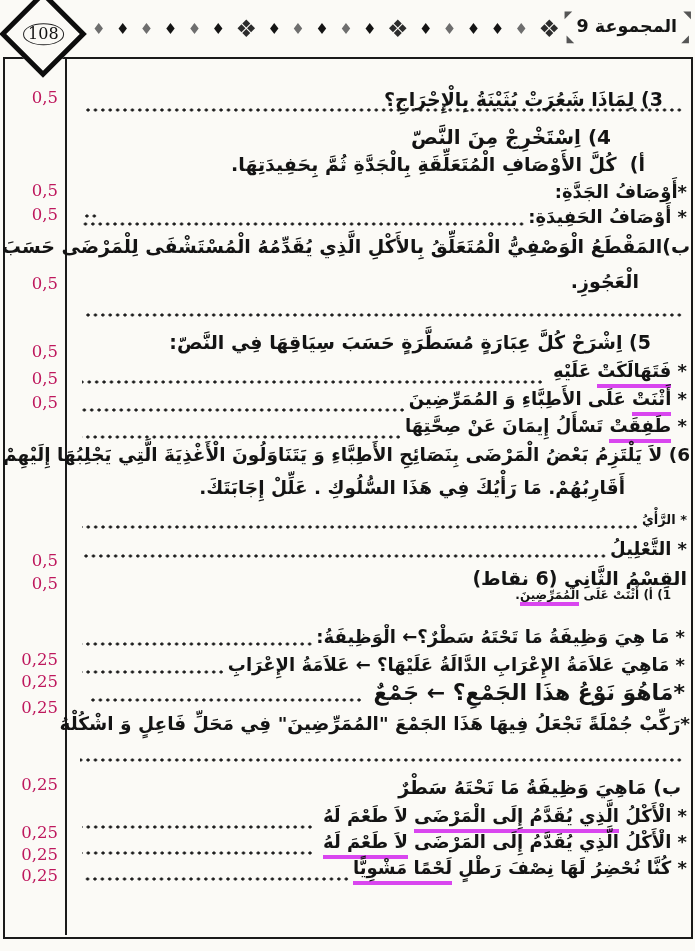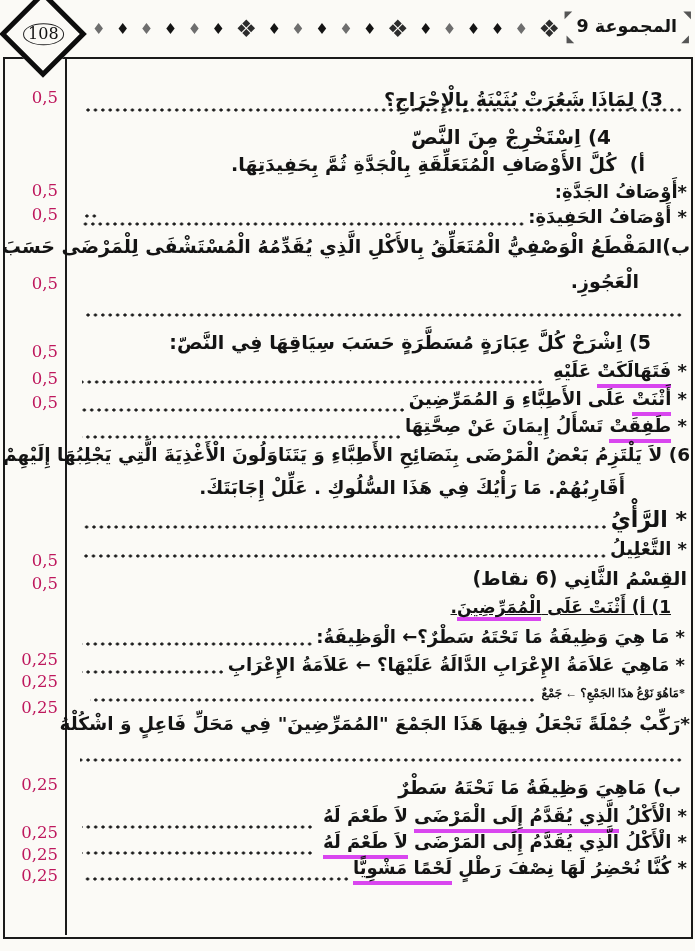--- a/index.html
+++ b/index.html
@@ -176,45 +176,45 @@
       <span> تَسْأَلُ إِيمَانَ عَنْ صِحَّتِهَا</span>
       <span class="dots"></span>
   </div>
 
   <div class="line" style="top:442px;right:5px;font-size:18.5px;">
     <span>6) لاَ يَلْتَزِمُ بَعْضُ الْمَرْضَى بِنَصَائِحِ الأَطِبَّاءِ وَ يَتَنَاوَلُونَ الْأَغْذِيَةَ الَّتِي يَجْلِبُهَا إِلَيْهِمْ</span>
   </div>
   <div class="line" style="top:475px;right:70px;font-size:18.5px;">
     <span>أَقَارِبُهُمْ. مَا رَأْيُكَ فِي هَذَا السُّلُوكِ . عَلِّلْ إِجَابَتَكَ.</span>
   </div>
-  <div class="line flexline" style="top:507px;right:8px;left:80px;font-size:22px;">
+  <div class="line flexline" style="top:507px;right:8px;left:80px;font-size:13px;">
     <span>* الرَّأْيُ</span>
       <span class="dots"></span>
   </div>
   <div class="line flexline" style="top:536px;right:8px;left:80px;font-size:18px;">
     <span>* التَّعْلِيلُ</span>
       <span class="dots"></span>
   </div>
 
   <div class="line" style="top:565px;right:8px;font-size:19px;">
     <span>القِسْمُ الثَّانِي (6 نقاط)</span>
   </div>
-  <div class="line" style="top:594px;right:24px;font-size:17px;text-decoration:underline;">
+  <div class="line" style="top:582px;right:24px;font-size:12px;">
     <span>1) أ) أَثْنَتْ عَلَى </span><span class="u">الْمُمَرِّضِينَ</span><span>.</span>
   </div>
 
   <div class="line flexline" style="top:624px;right:10px;left:80px;font-size:18px;">
     <span>* مَا هِيَ وَظِيفَةُ مَا تَحْتَهُ سَطْرٌ؟← الْوَظِيفَةُ:</span>
       <span class="dots"></span>
   </div>
   <div class="line flexline" style="top:652px;right:10px;left:80px;font-size:18px;">
     <span>* مَاهِيَ عَلاَمَةُ الإِعْرَابِ الدَّالَةُ عَلَيْهَا؟ ← عَلاَمَةُ الإِعْرَابِ</span>
       <span class="dots"></span>
   </div>
-  <div class="line flexline" style="top:680px;right:10px;left:88px;font-size:12px;font-family:Liberation Serif, serif;">
+  <div class="line flexline" style="top:680px;right:10px;left:88px;font-size:22px;">
     <span>*مَاهُوَ نَوْعُ هذَا الجَمْعِ؟ ← جَمْعٌ </span>
       <span class="dots"></span>
   </div>
 
   <div class="line" style="top:711px;right:5px;font-size:18.5px;">
     <span>*رَكِّبْ جُمْلَةً تَجْعَلُ فِيهَا هَذَا الجَمْعَ "المُمَرِّضِينَ" فِي مَحَلِّ فَاعِلٍ وَ اشْكُلْهُ</span>
   </div>
   <div class="dotrow" style="top:756px;left:80px;right:12px;"></div>
 
   <div class="line" style="top:774px;right:14px;font-size:19px;">

